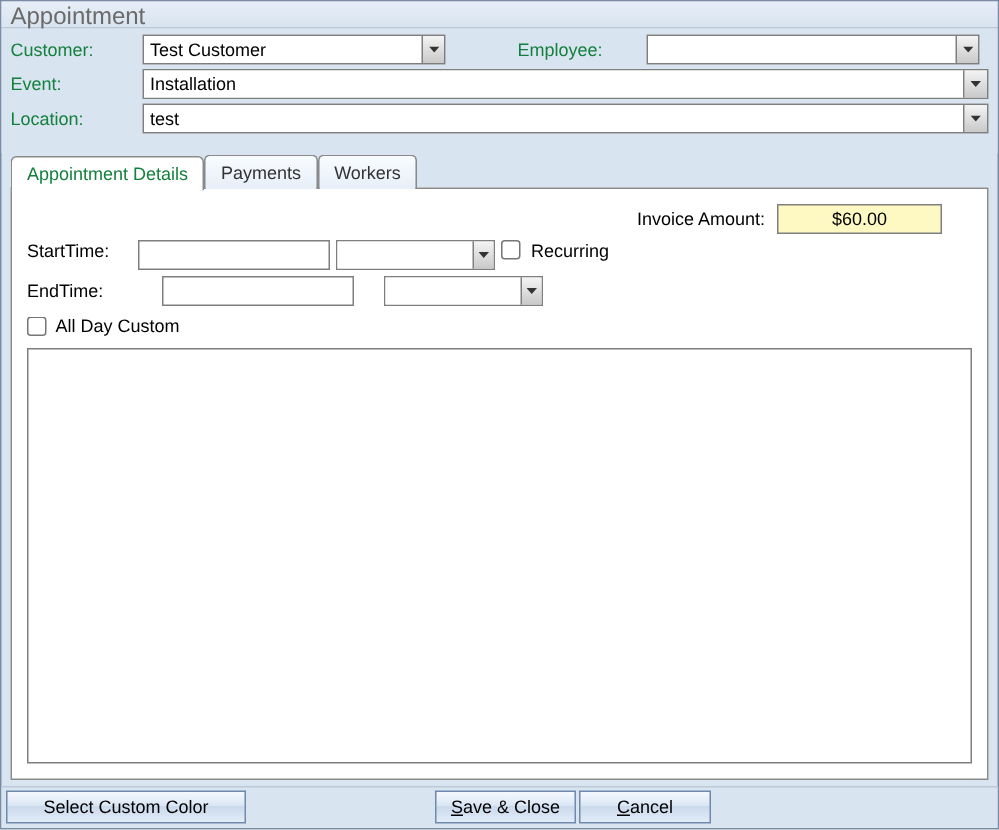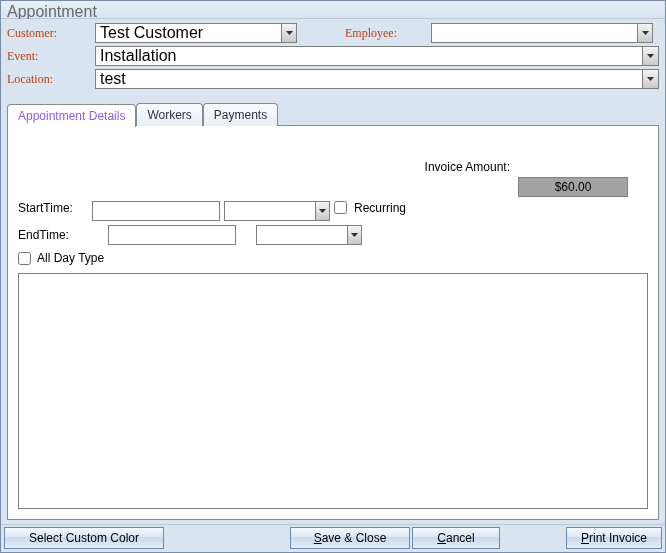--- a/index.html
+++ b/index.html
@@ -31,37 +31,36 @@
   }
   .form-row {
     display: flex;
     align-items: center;
     margin-bottom: 3px;
     gap: 6px;
   }
   .lbl {
     width: 82px;
     font-size: 12px;
-    color: #c2410c;
-    font-family: Liberation Serif, serif;
+    color: #15803d;
   }
   .combo {
     position: relative;
     display: inline-flex;
     align-items: stretch;
     height: 20px;
     background: #fff;
     border: 1px solid #7f7f7f;
   }
   .combo input {
     border: none;
     outline: none;
     padding: 0 4px;
     font-family: inherit;
-    font-size: 16px;
+    font-size: 12px;
     height: 100%;
     width: 100%;
     background: #fff;
   }
   .combo .drop {
     width: 16px;
     background: linear-gradient(#f4f4f4,#c9c9c9);
     border-left: 1px solid #7f7f7f;
     display: flex;
     align-items: center;
@@ -95,21 +94,21 @@
     border-radius: 4px 4px 0 0;
     background: linear-gradient(#f9fcff,#e6eef7);
     color: #333;
     margin-right: 0px;
     font-size: 12px;
     cursor: pointer;
     position: relative;
   }
   .tab.active {
     background: #fff;
-    color: #8b5cf6;
+    color: #15803d;
     z-index: 3;
     top: 1px;
     border-color: #8a8a8a;
   }
   .tabpanel {
     flex: 1;
     background: #fff;
     border: 1px solid #8a8a8a;
     padding: 10px 10px 10px 10px;
     display: flex;
@@ -118,25 +117,24 @@
   }
   .inv-wrap {
     grid-column: 1 / 7;
     display:flex; justify-content:flex-end; align-items:center; gap:8px;
     padding-right: 20px;
     margin-bottom:4px;
   }
   .inv-field {
     width: 110px; height: 20px;
     border: 1px solid #7f7f7f;
-    background: #a3a3a3;
+    background: #fef9c3;
     text-align: center;
     font-size:12px;
     line-height:18px;
-    margin-top:41px;
   }
   .txt {
     height: 20px;
     border: 1px solid #7f7f7f;
     background: #fff;
     padding: 0 4px;
     font-family: inherit;
     font-size: 12px;
   }
   .chk {
@@ -239,22 +237,22 @@
               <path d="M0 0 L3.5 4 L7 0 Z" fill="#333"></path>
             </svg>
         </div>
       </div>
     </div>
   </div>
 
   <div class="tabs-wrap">
     <div class="tabstrip">
       <div class="tab active">Appointment Details</div>
+      <div class="tab">Payments</div>
       <div class="tab">Workers</div>
-      <div class="tab">Payments</div>
     </div>
 
     <div class="tabpanel">
 
       <div class="inv-wrap">
         <div>Invoice Amount:</div>
         <div class="inv-field">$60.00</div>
       </div>
 
       <div style="display:flex;gap:4px;margin-bottom:4px;">
@@ -280,36 +278,33 @@
           <div class="drop">
             <svg viewBox="0 0 7 4">
                 <path d="M0 0 L3.5 4 L7 0 Z" fill="#333"></path>
               </svg>
           </div>
         </div>
       </div>
 
       <div style="display:flex;align-items:center;gap:3px;margin-top:2px;">
         <input type="checkbox" class="chk" style="">
-        <span>All Day Type</span>
+        <span>All Day Custom</span>
       </div>
 
       <textarea class="notes" style=""></textarea>
 
     </div>
   </div>
 
   <div class="buttonbar">
     <button class="btn" style="width:160px;">Select Custom Color</button>
     <div style="width:126px;"></div>
-    <button class="btn" style="width:120px;">
+    <button class="btn" style="width:94px;">
       <span><span class="u">S</span><span>ave &amp; Close</span></span>
     </button>
     <button class="btn" style="width:88px;margin-left:2px;">
       <span><span class="u">C</span><span>ancel</span></span>
     </button>
     <div class="spacer"></div>
-    <button class="btn" style="width:96px;">
-      <span><span class="u">P</span><span>rint Invoice</span></span>
-    </button>
   </div>
 
 </div>
 
 </body></html>

